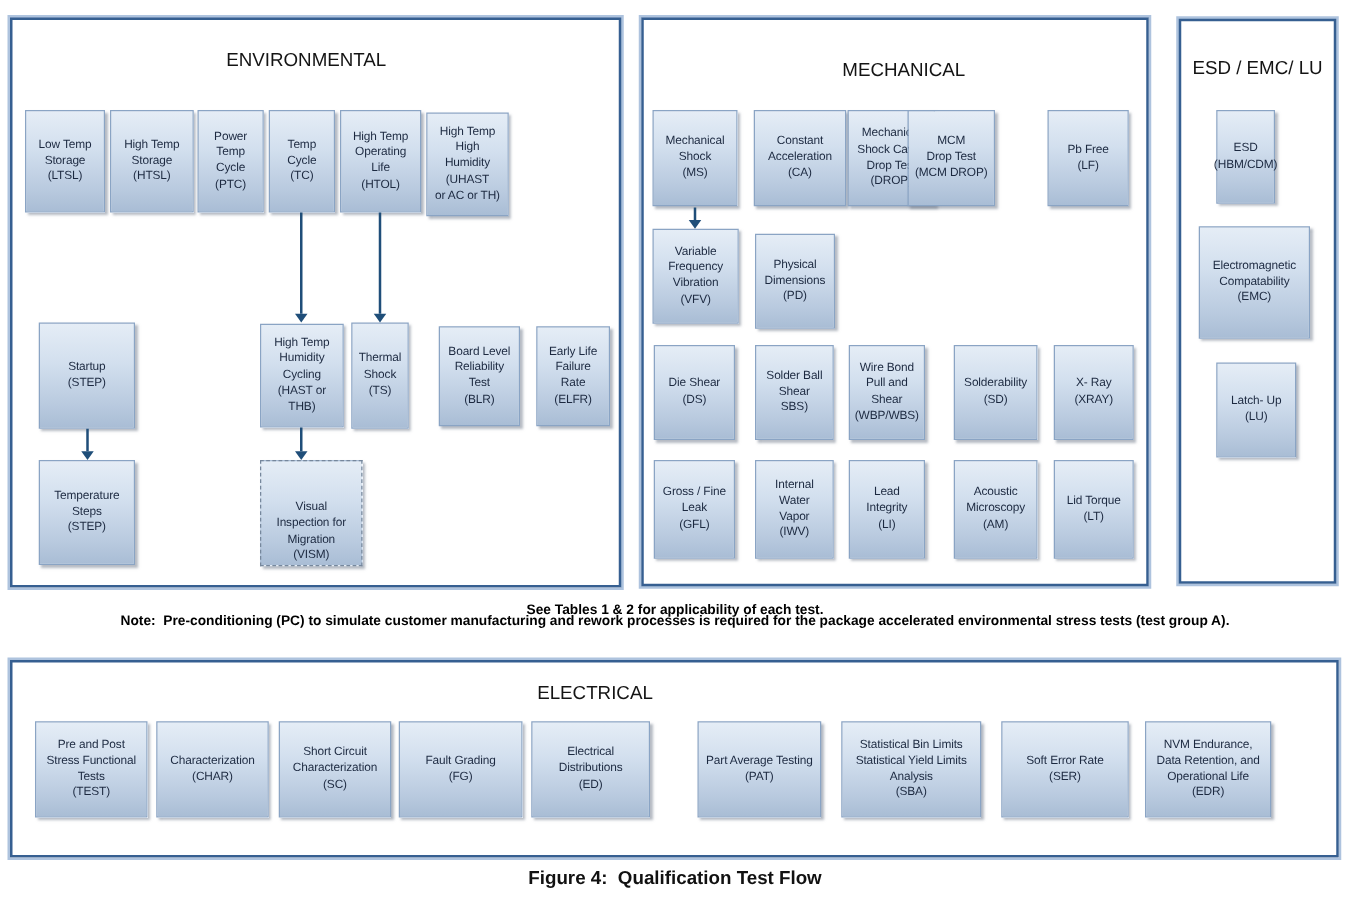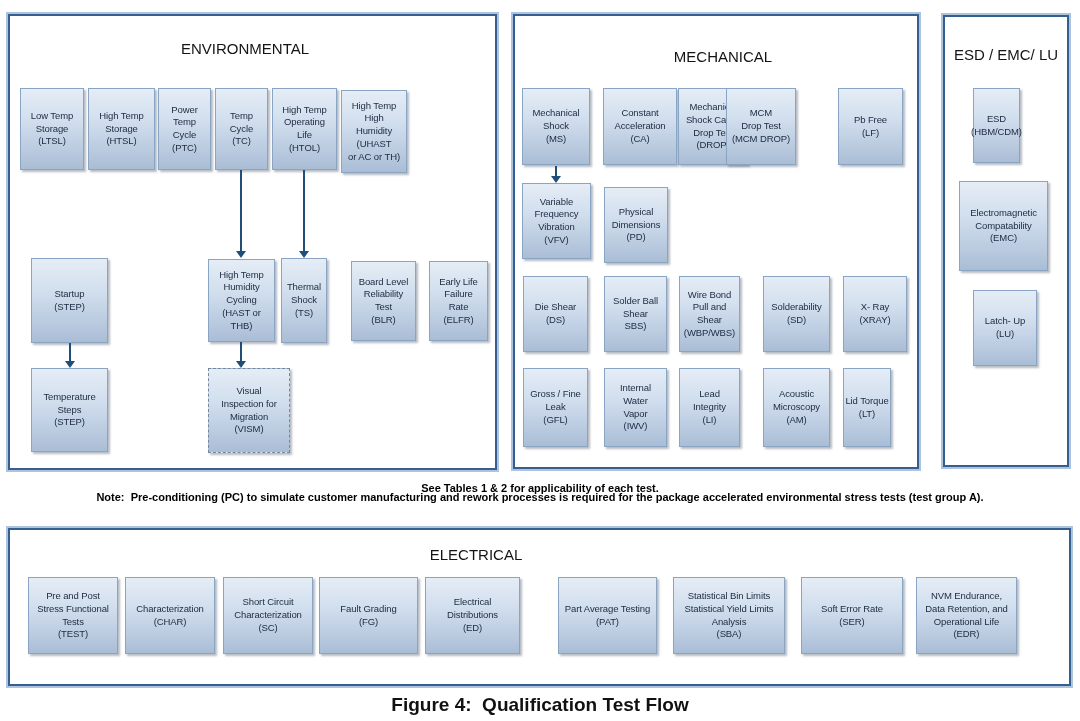--- a/index.html
+++ b/index.html
@@ -17,39 +17,39 @@
     position:absolute;transform:translateX(-50%);
     font-weight:400;font-size:15px;color:#141414;white-space:pre;
   }
   .box{
     position:absolute;box-sizing:border-box;
     background:linear-gradient(180deg,#e5edf6 0%,#d2dfee 38%,#b9cadf 78%,#a9bdd5 100%);
     border:1px solid #8aa4c4;
     box-shadow:2px 2px 2px rgba(110,120,135,0.5);
     display:flex;align-items:center;justify-content:center;
   }
-  .box.dashed{border:1px dashed #76879c;}
+  .box.dashed{border:1px dashed #76879c;align-items:flex-end;}
   .lbl{
     white-space:pre-line;text-align:center;
     font-size:9.5px;line-height:1.34;letter-spacing:-0.1px;
     color:#1c2940;padding:1px;
   }
   .arrow{position:absolute;width:2px;background:#1f4e79;}
   .arrow::after{
     content:"";position:absolute;bottom:-7px;left:-4px;
     border-left:5px solid transparent;border-right:5px solid transparent;
     border-top:7px solid #1f4e79;
   }
   .note{
     position:absolute;left:0;width:1080px;text-align:center;
     font-weight:700;font-size:11px;color:#000;line-height:1.5;white-space:pre;
   }
   .caption{
     position:absolute;left:0;top:694px;width:1080px;text-align:center;
-    font-weight:700;font-size:19px;color:#111;white-space:pre;
+    font-weight:700;font-size:15px;color:#111;white-space:pre;
   }
 </style>
 </head>
 <body>
 
 <div id="canvas">
 
   <div class="panel" style="left:8px;top:14px;width:489px;height:456px"></div>
   <div class="panel" style="left:513px;top:14px;width:406px;height:455px"></div>
   <div class="panel" style="left:943px;top:15px;width:126px;height:452px"></div>
@@ -207,21 +207,21 @@
   <div class="box" style="left:679px;top:368px;width:61px;height:79px">
       <span class="lbl">Lead
 Integrity
 (LI)</span>
     </div>
   <div class="box" style="left:763px;top:368px;width:67px;height:79px">
       <span class="lbl">Acoustic
 Microscopy
 (AM)</span>
     </div>
-  <div class="box" style="left:843px;top:368px;width:48px;height:79px">
+  <div class="box" style="left:843px;top:368px;width:64px;height:79px">
       <span class="lbl">Lid Torque
 (LT)</span>
     </div>
 
   <div class="box" style="left:973px;top:88px;width:47px;height:75px">
       <span class="lbl">ESD
 (HBM/CDM)</span>
     </div>
   <div class="box" style="left:959px;top:181px;width:89px;height:90px">
       <span class="lbl">Electromagnetic

